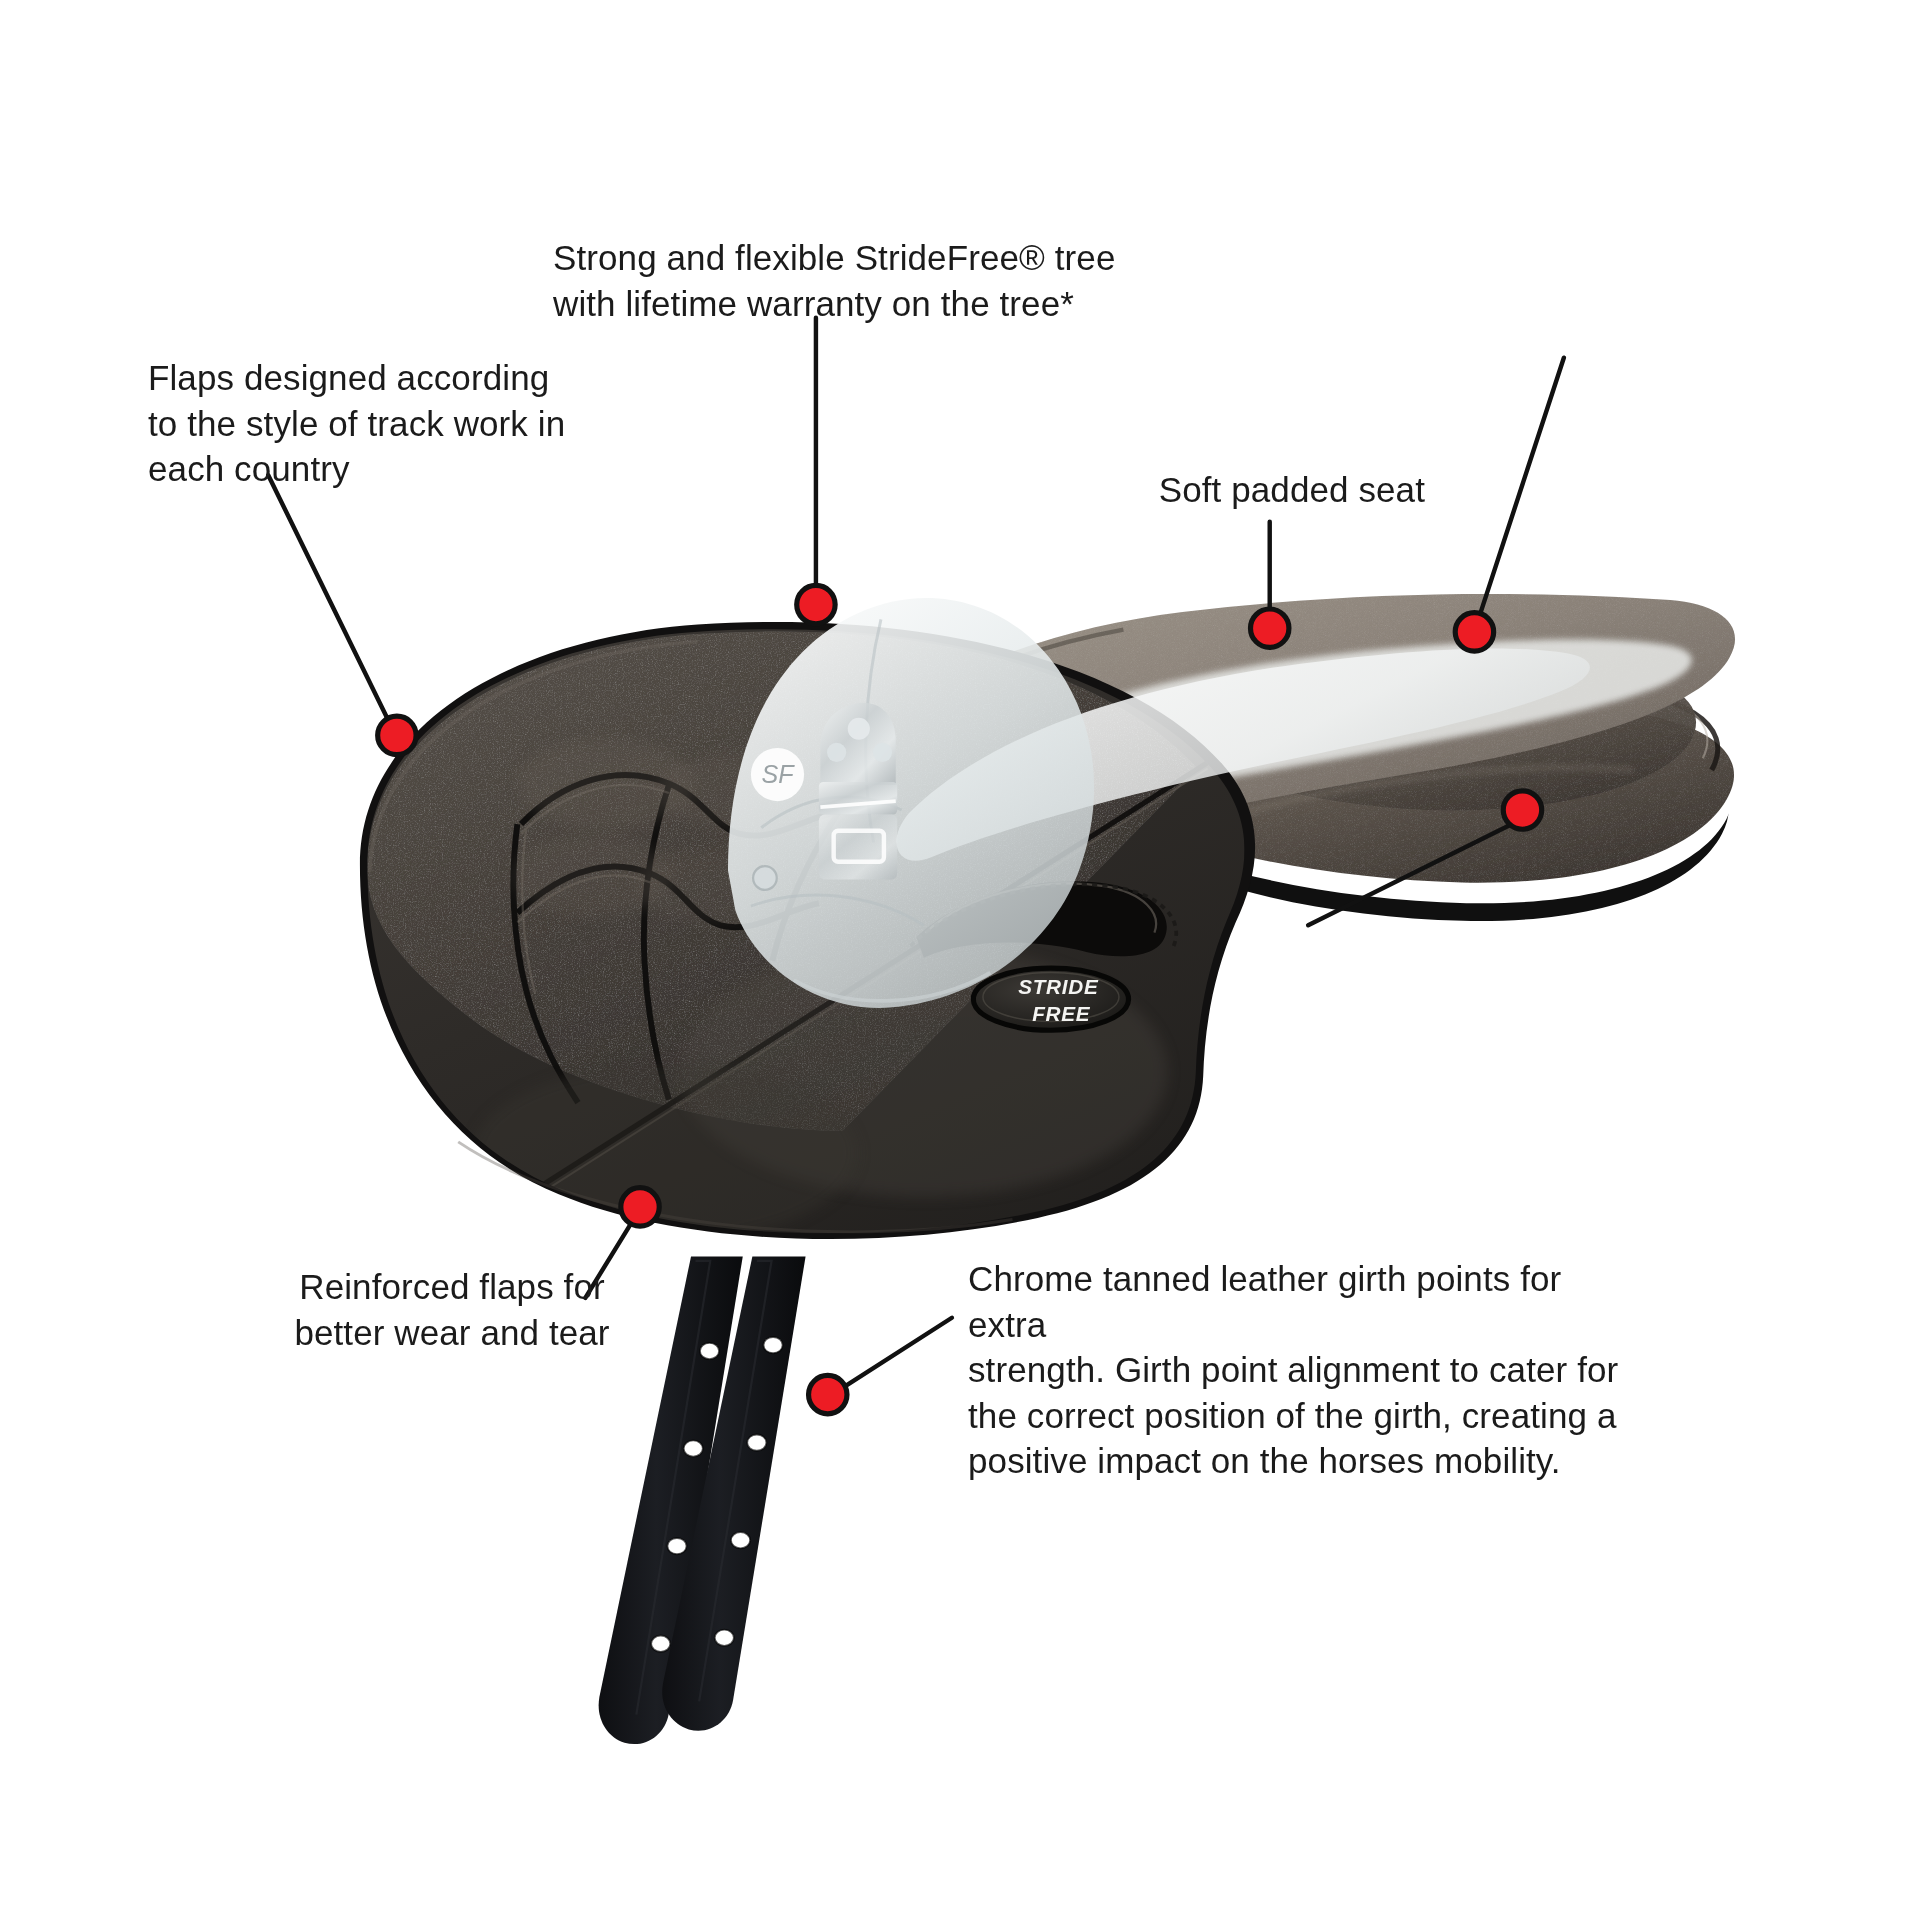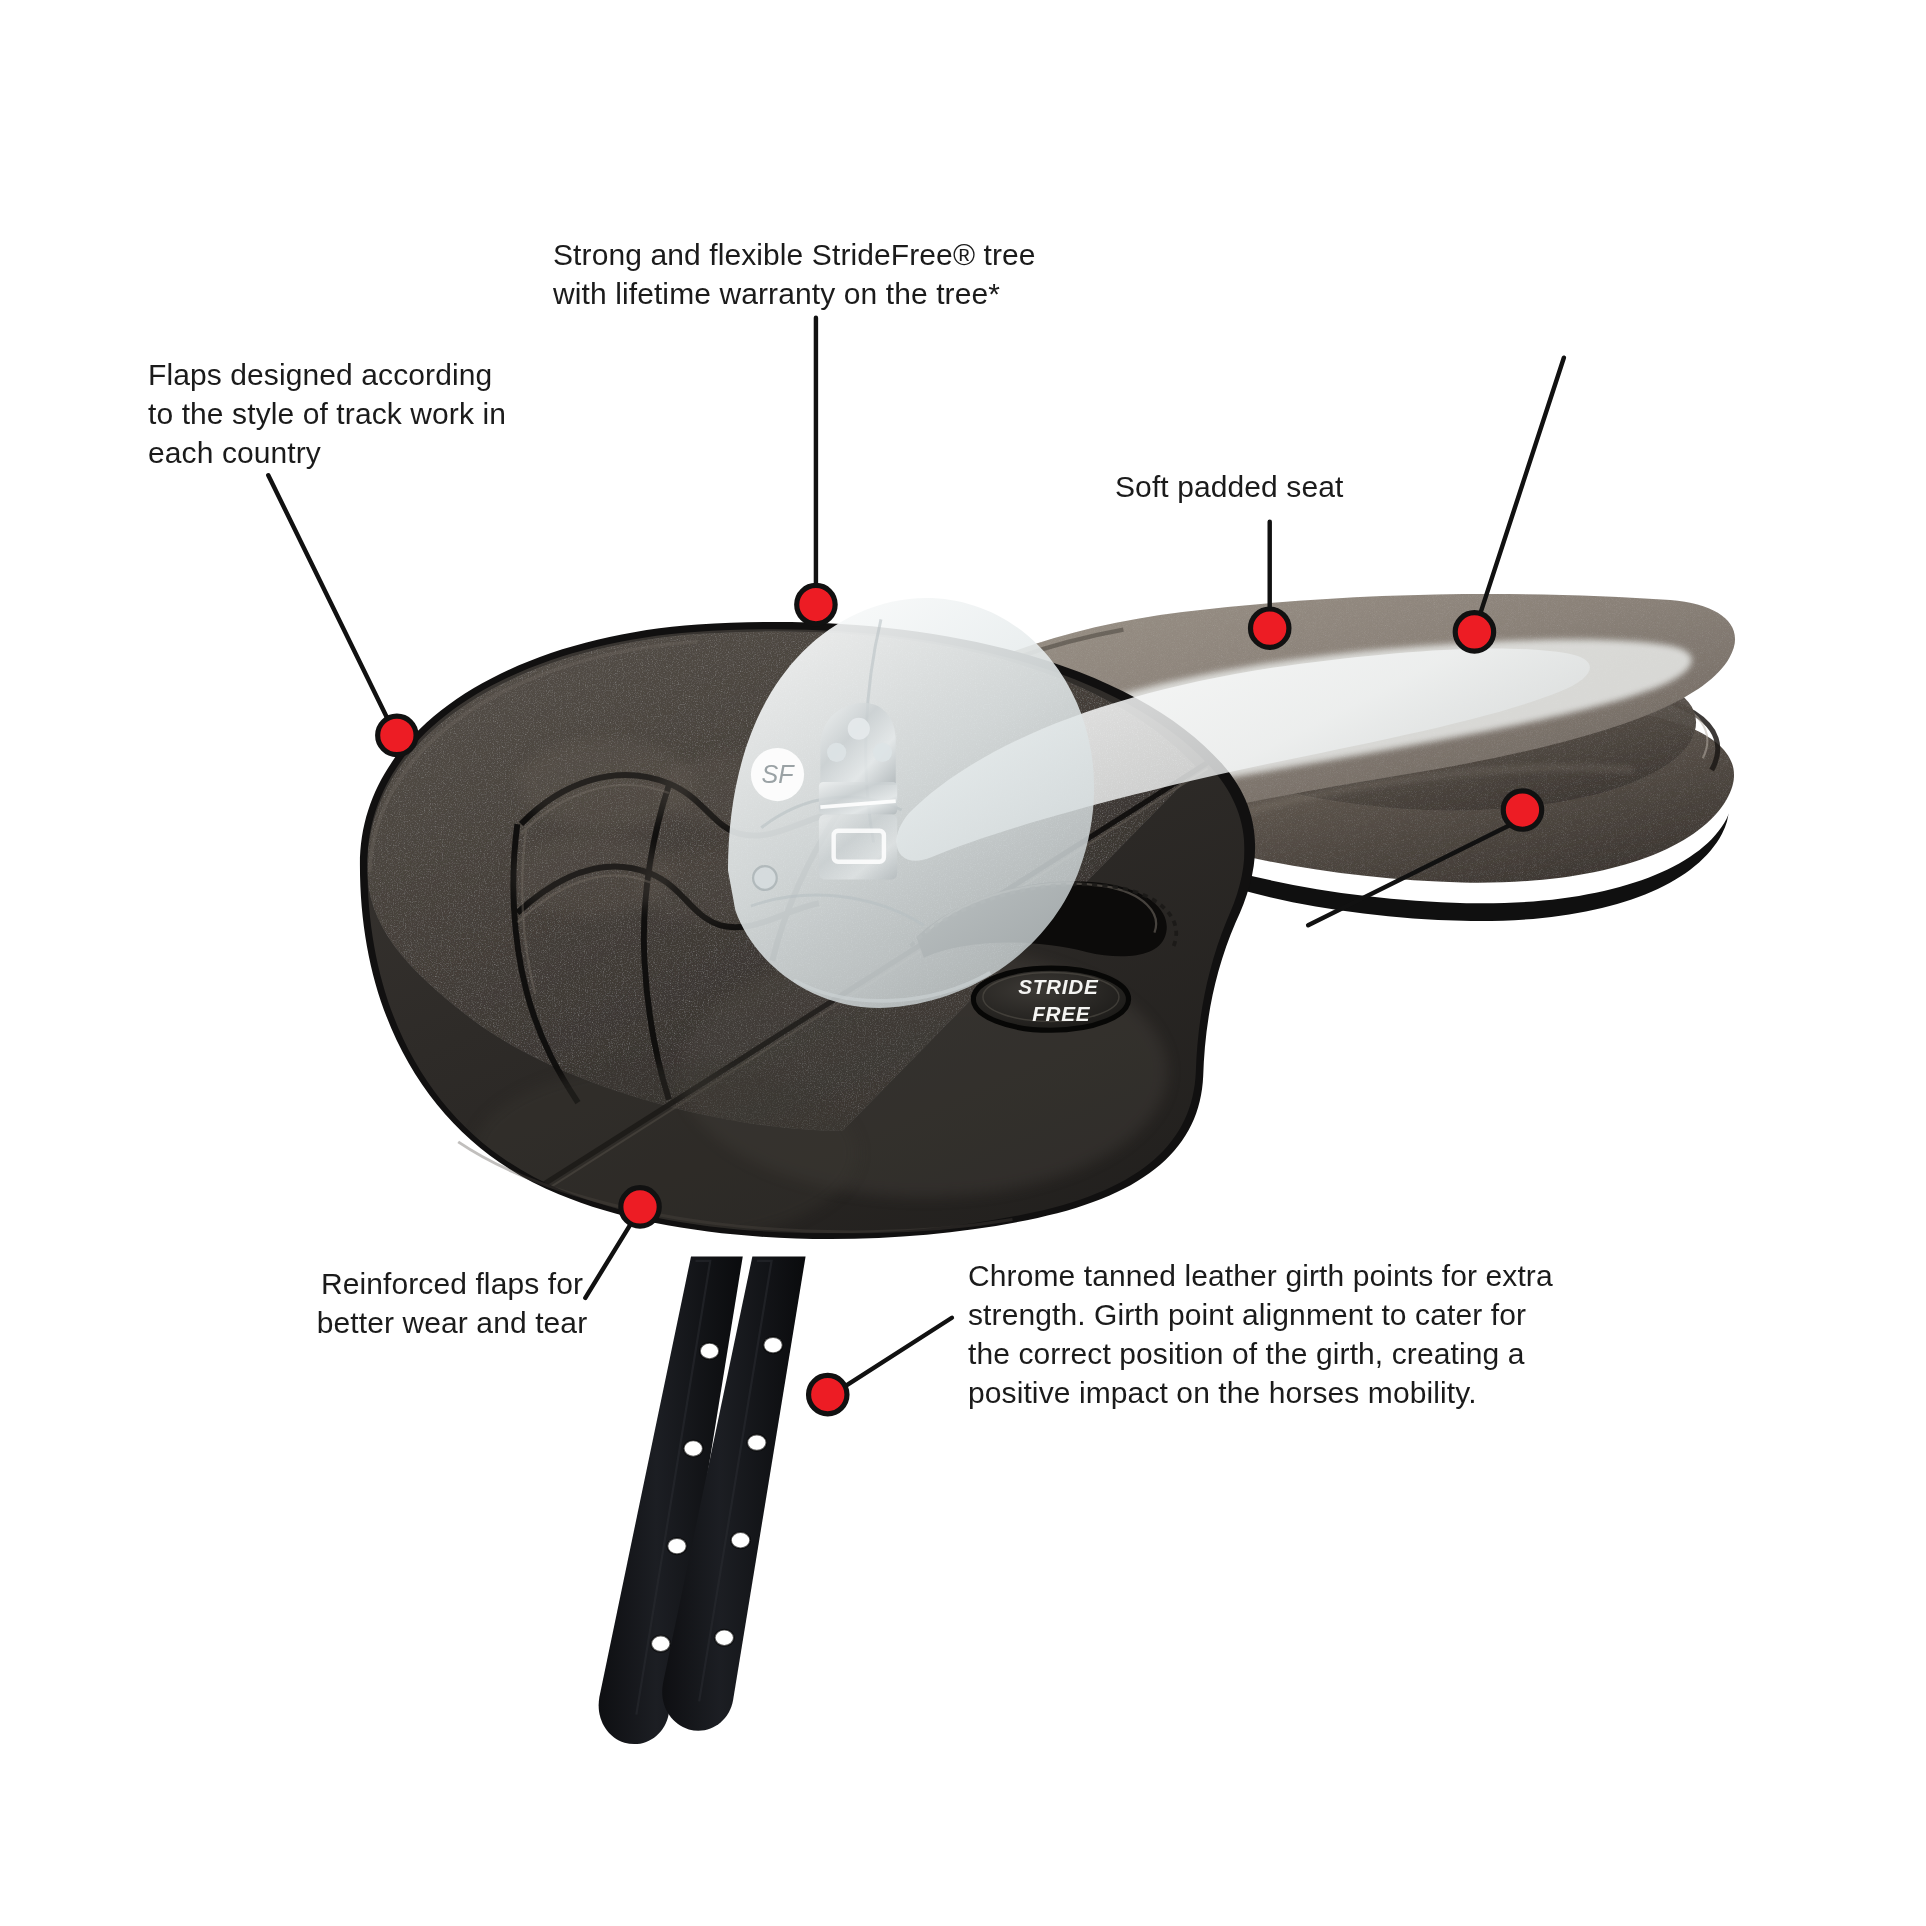--- a/index.html
+++ b/index.html
@@ -21,30 +21,30 @@
   }
   #art {
     position: absolute;
     inset: 0;
     width: 1926px;
     height: 1926px;
   }
   .callout {
     position: absolute;
     color: #1b1b1b;
-    font-size: 30px;
+    font-size: 35px;
     line-height: 1.30;
     letter-spacing: 0.1px;
     font-weight: 400;
     white-space: pre-line;
   }
   .c-strong-tree   { left: 553px;  top: 235px;  width: 584px; }
   .c-back-end      { left: 1230px; top: 272px;  width: 606px; }
   .c-flaps-design  { left: 148px;  top: 355px;  width: 458px; }
-  .c-soft-seat     { left: 1115px; top: 467px;  width: 310px; }
+  .c-soft-seat     { left: 1115px; top: 467px;  width: 310px; text-align: right; }
   .c-white-piping  { left: 1270px; top: 939px; width: 384px; }
   .c-reinforced    { left: 282px;  top: 1264px; width: 340px; text-align: center;}
   .c-chrome        { left: 968px; top: 1256px; width: 665px; }
 </style>
 </head>
 <body>
 
 <div id="stage">
 
   <svg id="art" viewBox="0 0 2606 2606" xmlns="http://www.w3.org/2000/svg">

